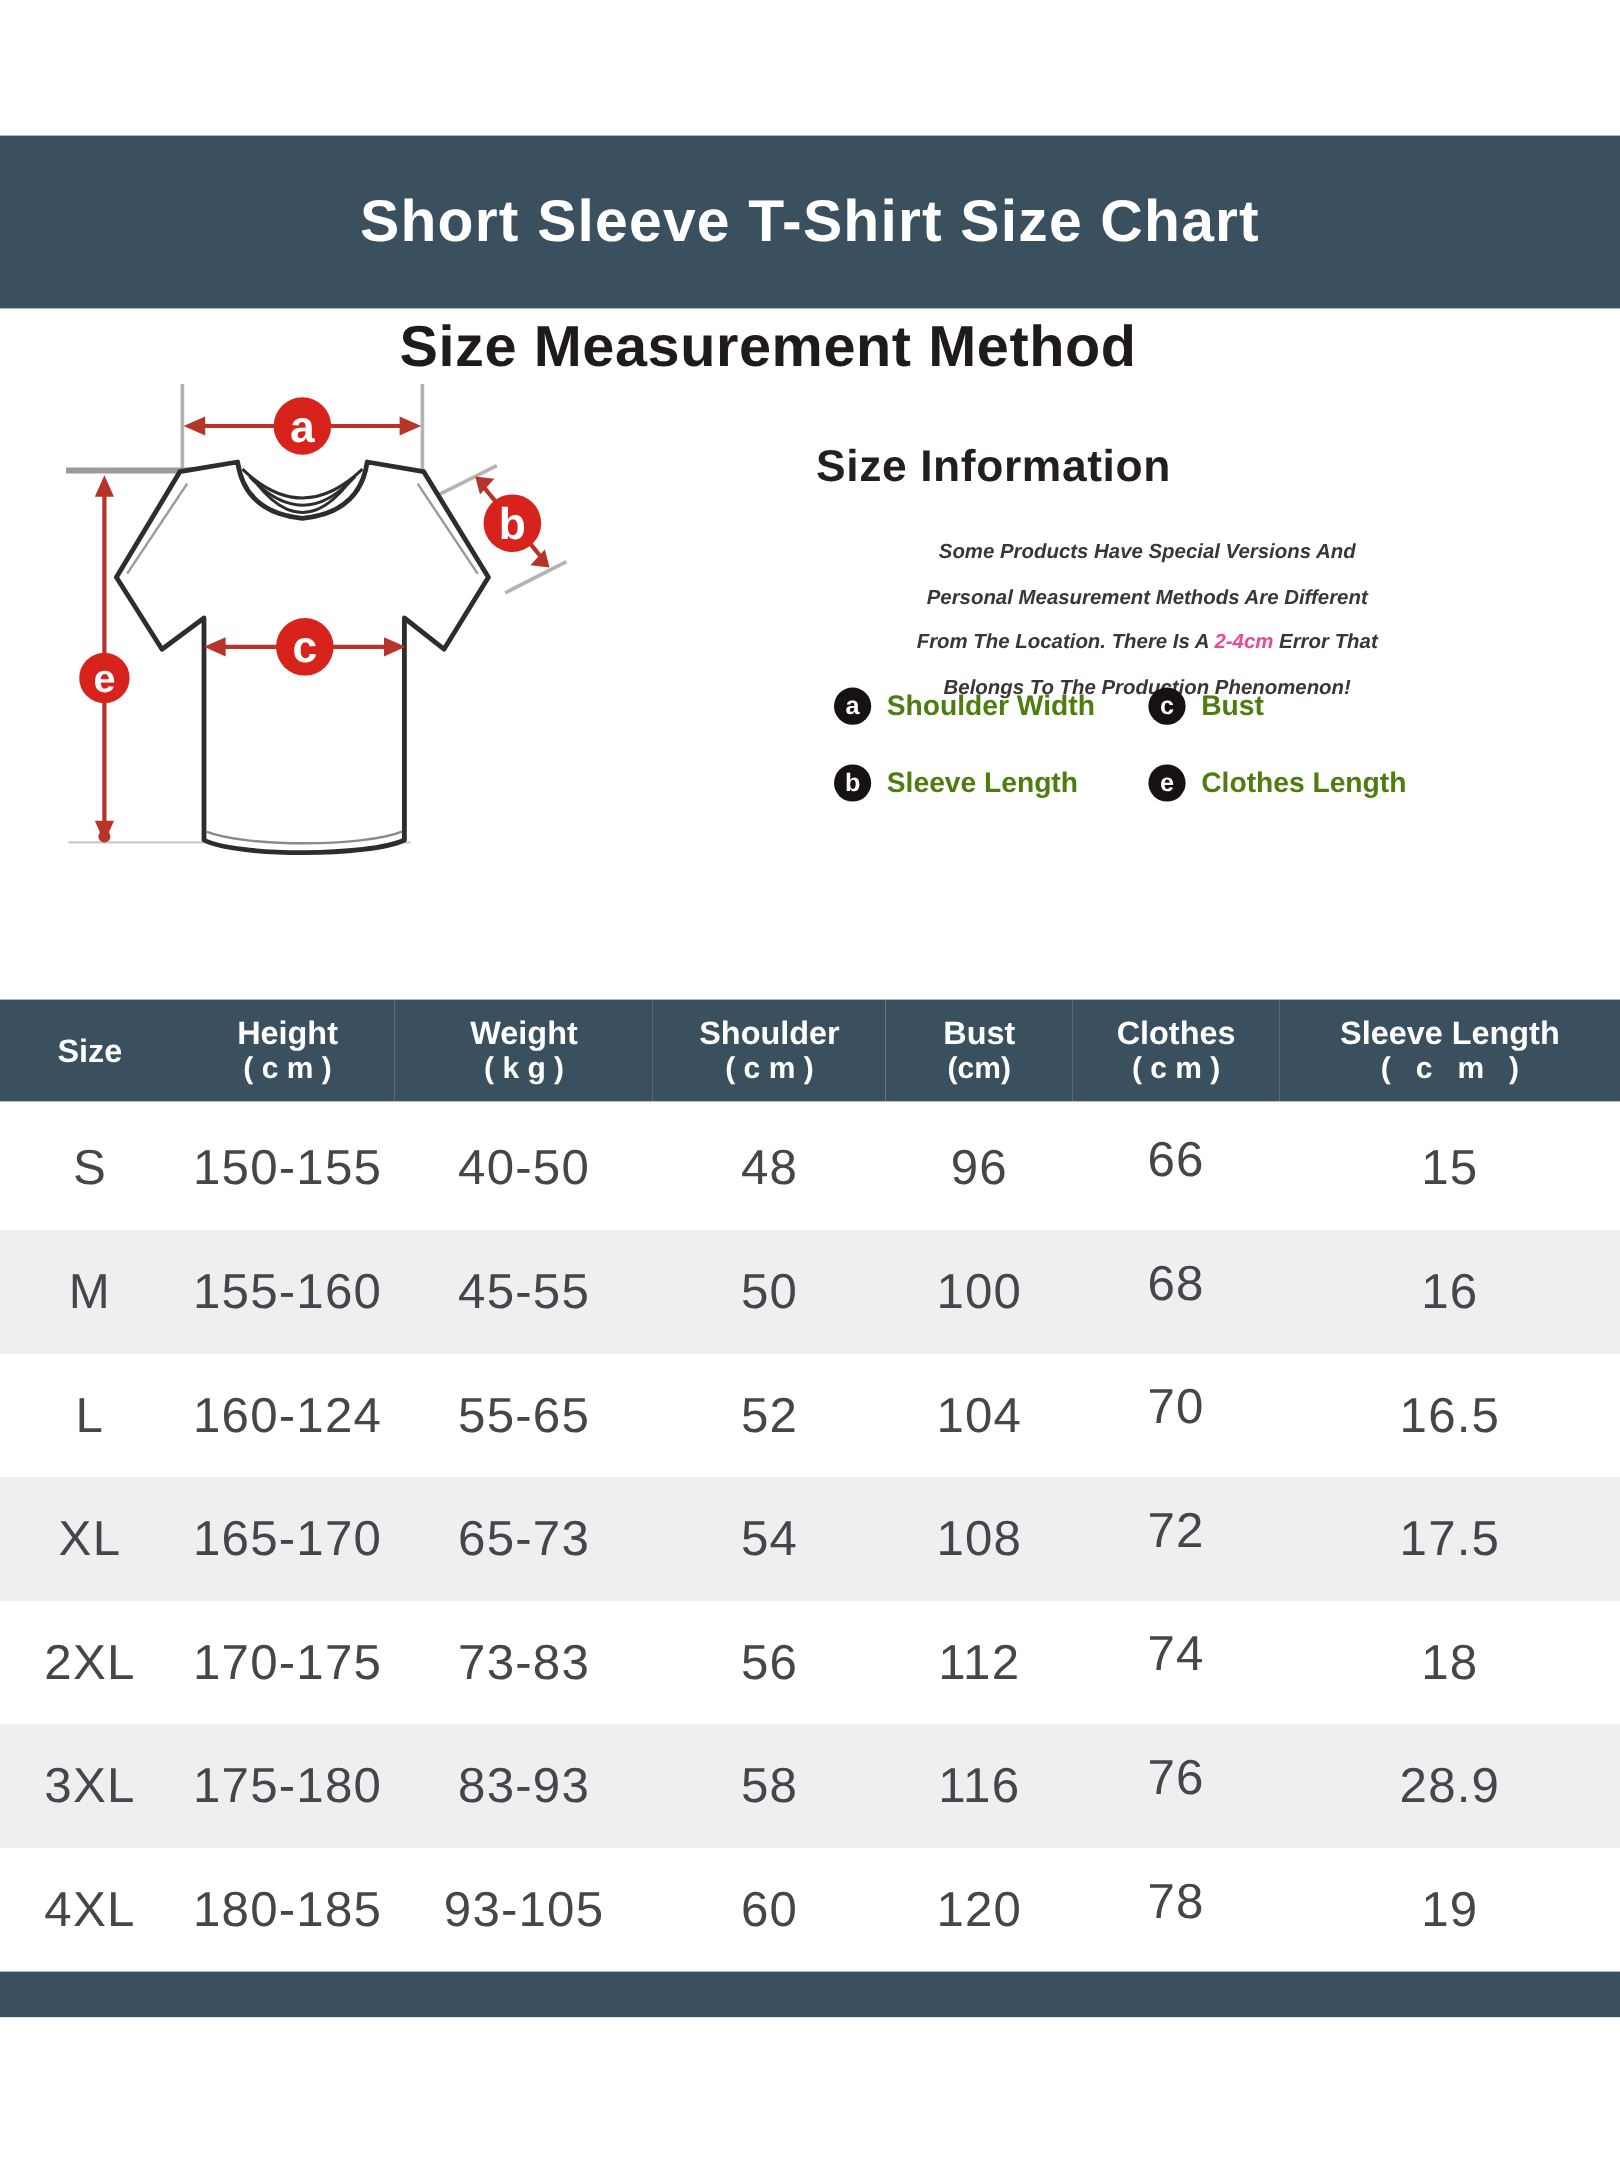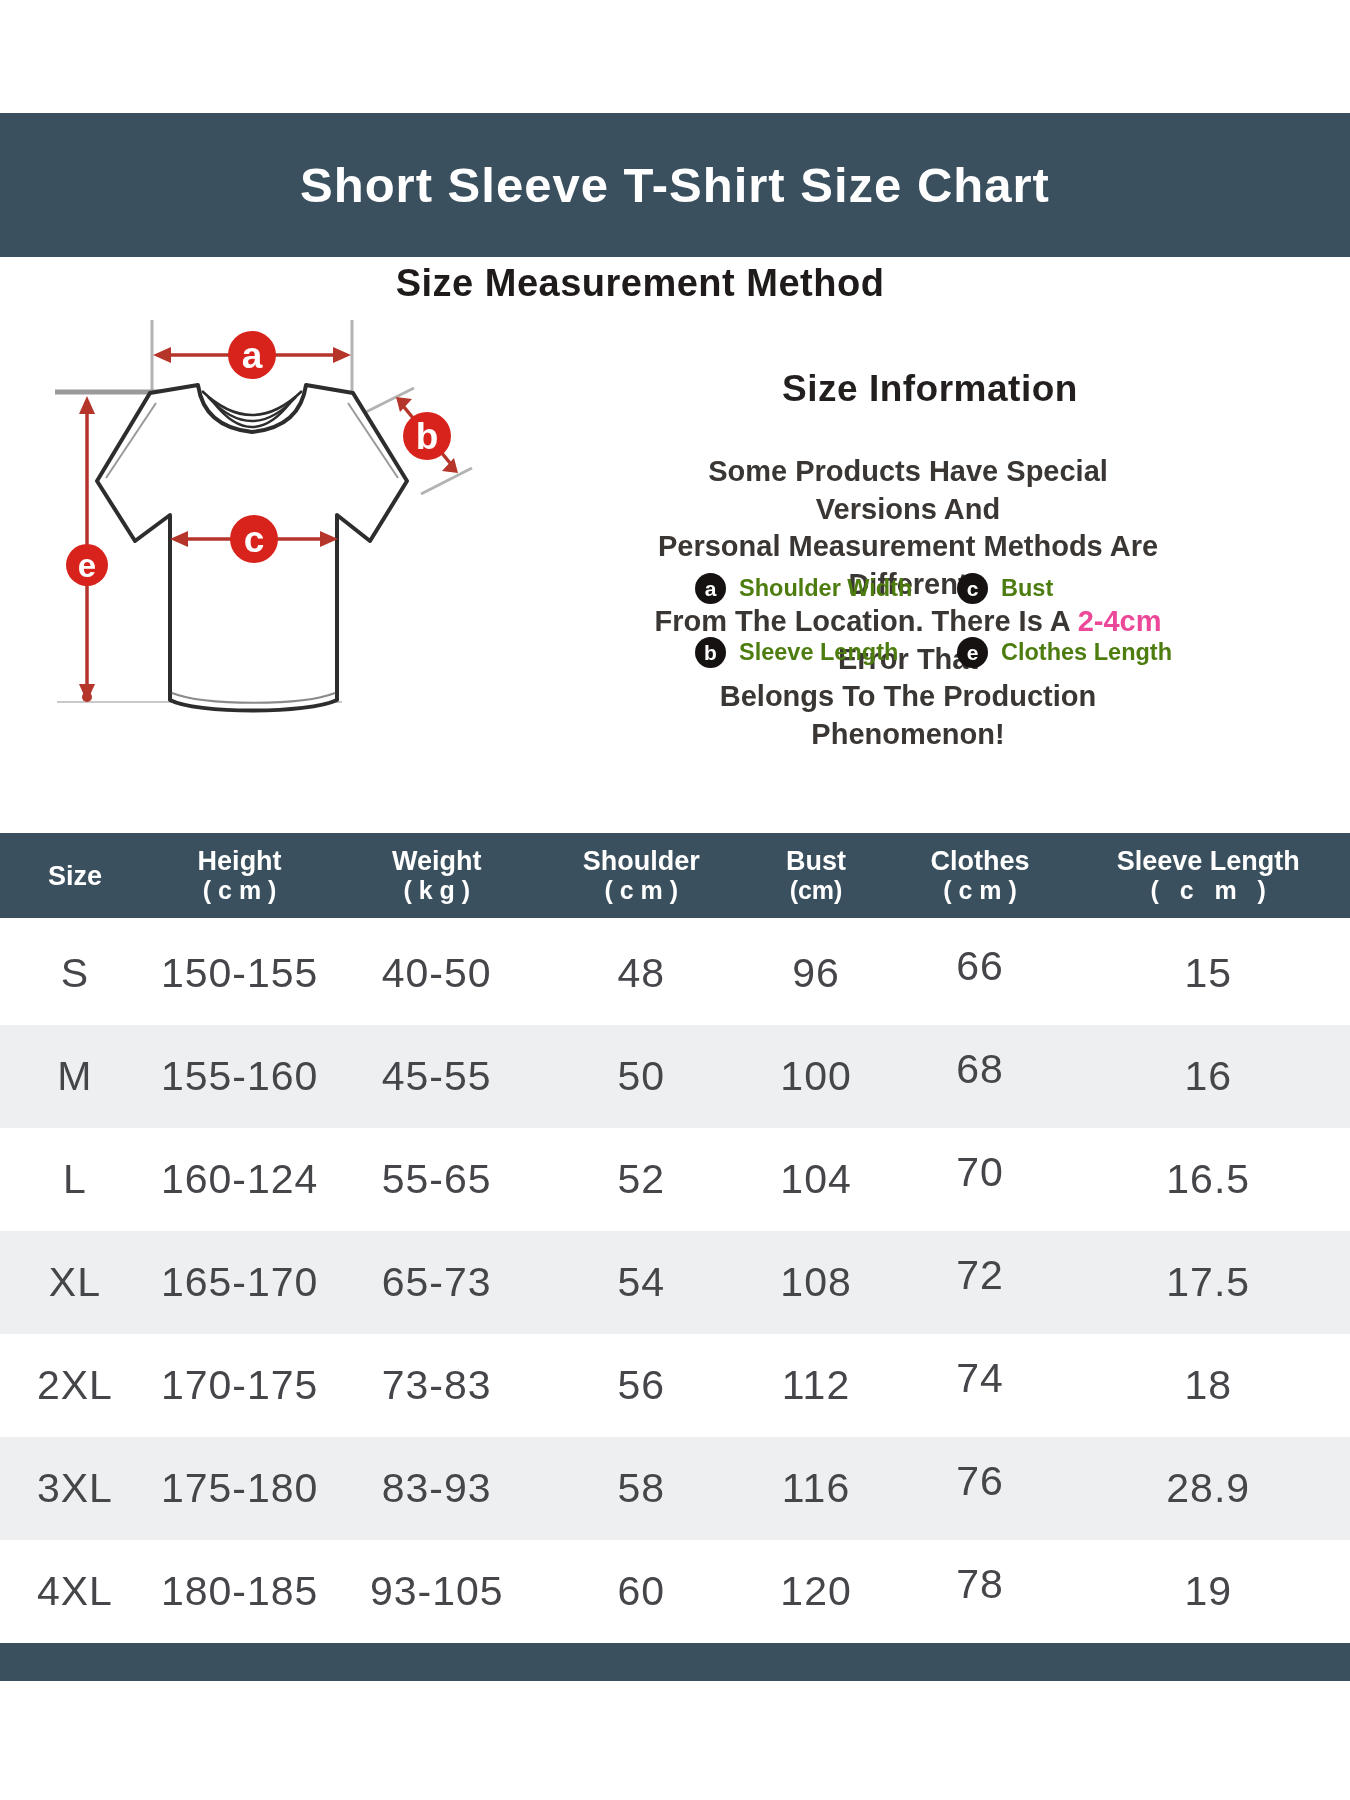--- a/index.html
+++ b/index.html
@@ -11,32 +11,32 @@
   .banner{
     position:absolute;left:0;top:113px;width:1350px;height:144px;
     background:#3a505e;display:flex;align-items:center;justify-content:center;
   }
   .banner h1{
     margin:0;color:#ffffff;font-size:49px;font-weight:bold;letter-spacing:1px;
   }
   
   .section-title{
     position:absolute;left:320px;top:262px;width:640px;text-align:center;
-    font-size:38px;font-weight:bold;color:#1e1b1a;letter-spacing:0.5px;
+    font-size:48px;font-weight:bold;color:#1e1b1a;letter-spacing:0.5px;
   }
   
   .diagram{position:absolute;left:30px;top:293px;width:470px;height:445px;}
   
   .info-title{
-    position:absolute;left:680px;top:368px;width:500px;text-align:center;
+    position:absolute;left:680px;top:368px;width:500px;
     font-size:37px;font-weight:bold;color:#231f1e;letter-spacing:0.5px;
   }
   .info-text{
-    position:absolute;left:648px;top:424px;width:520px;text-align:center;
-    font-size:29px;font-weight:bold;color:#3a3634;line-height:37.5px;
+    position:absolute;left:696px;top:424px;width:520px;text-align:center;
+    font-size:17px;font-weight:bold;color:#3a3634;line-height:37.5px;font-style:italic;
   }
   .info-text .red{color:#ec4899;margin-top:39px;}
   
   .legend{
     position:absolute;left:695px;top:573px;width:520px;
     display:grid;grid-template-columns:262px auto;grid-row-gap:33px;
   }
   .legend-item{display:flex;align-items:center;}
   .legend-circle{
     width:31px;height:31px;border-radius:50%;background:#161211;color:#ffffff;

